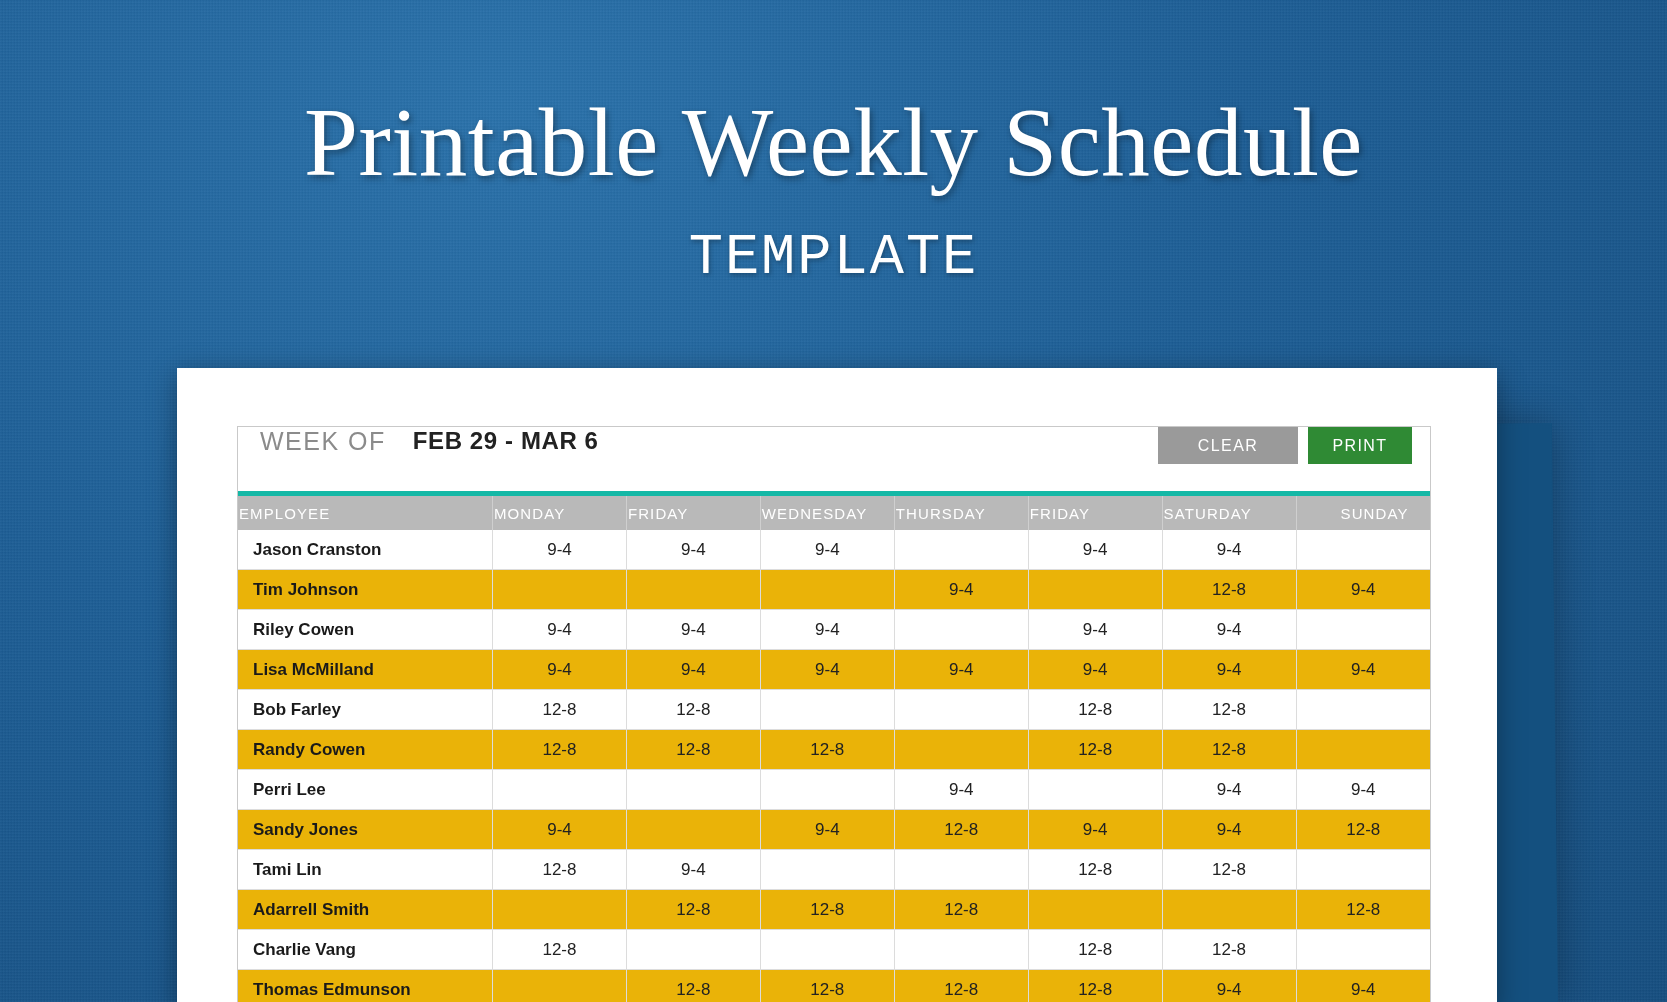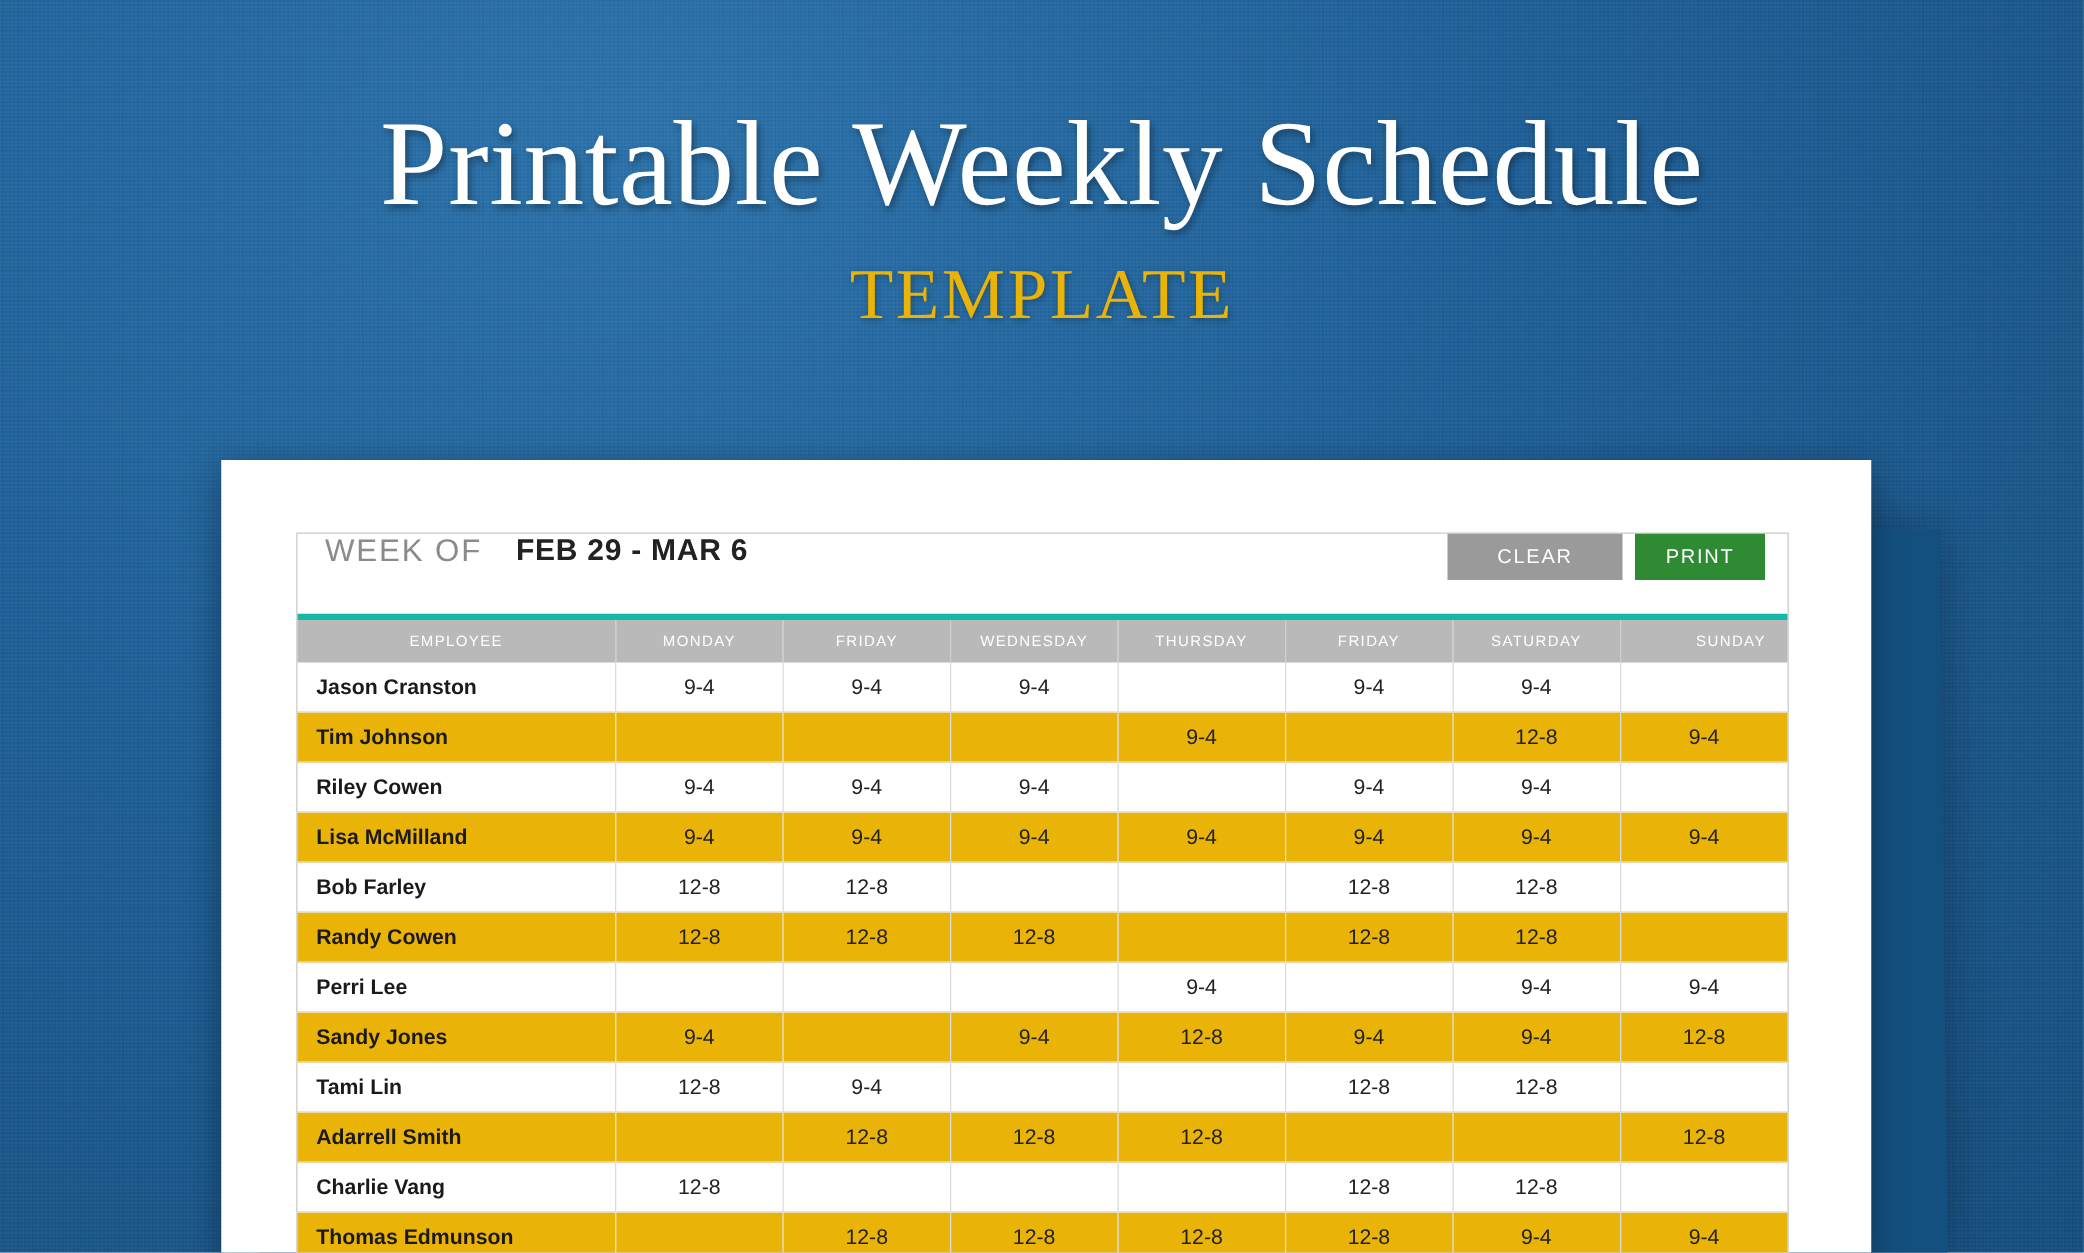--- a/index.html
+++ b/index.html
@@ -20,42 +20,42 @@
     position: absolute;
     inset: 0;
     background:
       repeating-linear-gradient(0deg, rgba(255,255,255,0.022) 0px, rgba(255,255,255,0.022) 1px, rgba(0,0,0,0.02) 2px, rgba(0,0,0,0.02) 3px),
       repeating-linear-gradient(90deg, rgba(255,255,255,0.02) 0px, rgba(255,255,255,0.02) 1px, rgba(0,0,0,0.018) 2px, rgba(0,0,0,0.018) 3px),
       radial-gradient(ellipse at 30% 10%, #2a72ab 0%, #1d5e96 45%, #154e80 100%);
   }
 
   .header {
     position: absolute;
-    top: 0;
+    top: 12px;
     left: 0;
     width: 1667px;
     text-align: center;
     padding-top: 82px;
     z-index: 3;
   }
   .title {
     font-family: "Liberation Serif", serif;
     font-size: 97px;
     line-height: 1.0;
     color: #ffffff;
     letter-spacing: 0.5px;
     text-shadow: 2px 3px 6px rgba(0,0,0,0.35);
     font-weight: normal;
     margin: 0;
   }
   .subtitle {
-    margin-top: 24px;
-    font-family: Liberation Serif, serif;
+    margin-top: 35px;
+    font-family: Liberation Mono, monospace;
     font-size: 57px;
-    color: #eab308;
+    color: #ffffff;
     letter-spacing: 2px;
     font-weight: 300;
     text-shadow: 1px 2px 5px rgba(0,0,0,0.3);
   }
 
   
   .page-shadow {
     position: absolute;
     left: 205px;
     top: 430px;
@@ -134,26 +134,26 @@
   }
 
   table.grid {
     border-collapse: collapse;
     width: 100%;
     table-layout: fixed;
   }
   table.grid th {
     background: #b9b9b9;
     color: #ffffff;
-    font-size: 12px;
+    font-size: 15px;
     letter-spacing: 1.1px;
     font-weight: normal;
     height: 32px;
     border-right: 1px solid #cfcfcf;
-    text-align: center;
+    text-align: left;
   }
   table.grid th:last-child { border-right: none; padding-left: 44px; }
   table.grid th.col-emp { width: 252px; }
 
   table.grid td {
     height: 37px;
     border-right: 1px solid #dcdcdc;
     border-bottom: 1px solid #dcdcdc;
     text-align: center;
     font-size: 17px;

